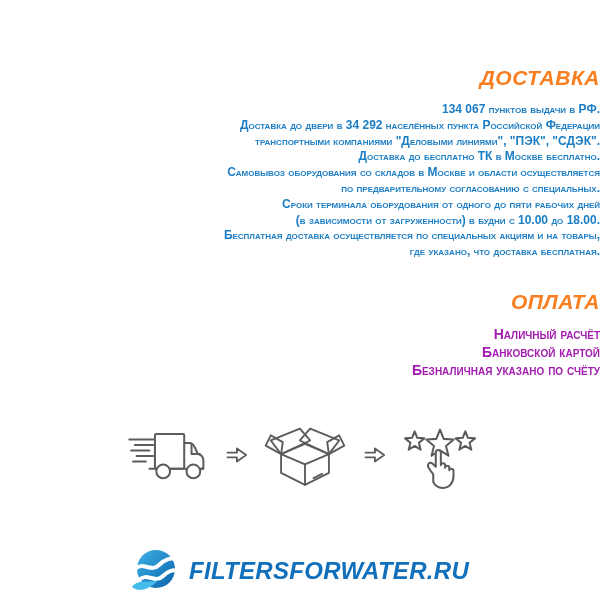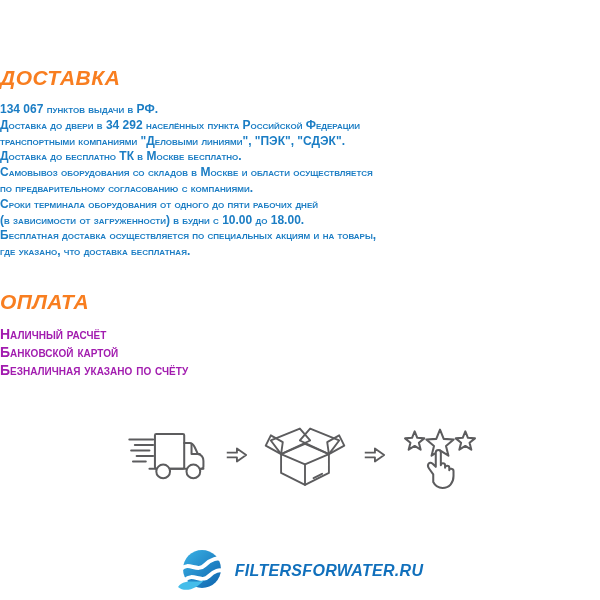--- a/index.html
+++ b/index.html
@@ -1,18 +1,18 @@
 <!DOCTYPE html>
 <html><head>
 <meta charset="utf-8">
 <style>
   * { margin: 0; padding: 0; box-sizing: border-box; }
   html, body { width: 600px; height: 600px; background: #ffffff; overflow: hidden; }
   body { font-family: "Liberation Sans", sans-serif; }
-  .page { width: 600px; height: 600px; text-align: left; }
+  .page { width: 600px; height: 600px; text-align: right; }
 
   .section-title {
     padding-top: 66px;
     font-size: 21px;
     font-weight: 700;
     font-style: italic;
     letter-spacing: 0.5px;
     color: #f87e20;
   }
   .section-title.payment { padding-top: 30px; }
@@ -46,41 +46,41 @@
 
   .footer {
     margin-top: 44px;
     display: flex;
     justify-content: center;
     align-items: center;
     gap: 10px;
     cursor: pointer;
   }
   .brand-text {
-    font-size: 16px;
+    font-size: 24px;
     font-weight: 700;
     font-style: italic;
     letter-spacing: 0.3px;
     color: #1170bc;
   }
 </style>
 </head>
 <body>
 
 <div class="page">
 
   <div class="section-title">ДОСТАВКА</div>
 
   <div class="info-lines">
     <div class="info-line">134 067 пунктов выдачи в РФ.</div>
     <div class="info-line">Доставка до двери в 34 292 населённых пункта Российской Федерации</div>
     <div class="info-line">транспортными компаниями "Деловыми линиями", "ПЭК", "СДЭК".</div>
     <div class="info-line">Доставка до бесплатно ТК в Москве бесплатно.</div>
     <div class="info-line">Самовывоз оборудования со складов в Москве и области осуществляется</div>
-    <div class="info-line">по предварительному согласованию с компаниями.</div>
+    <div class="info-line">по предварительному согласованию с специальных.</div>
     <div class="info-line">Сроки терминала оборудования от одного до пяти рабочих дней</div>
     <div class="info-line">(в зависимости от загруженности) в будни с 10.00 до 18.00.</div>
     <div class="info-line">Бесплатная доставка осуществляется по специальных акциям и на товары,</div>
     <div class="info-line">где указано, что доставка бесплатная.</div>
   </div>
 
   <div class="section-title payment">ОПЛАТА</div>
 
   <div class="pay-lines">
     <div class="pay-line">Наличный расчёт</div>

